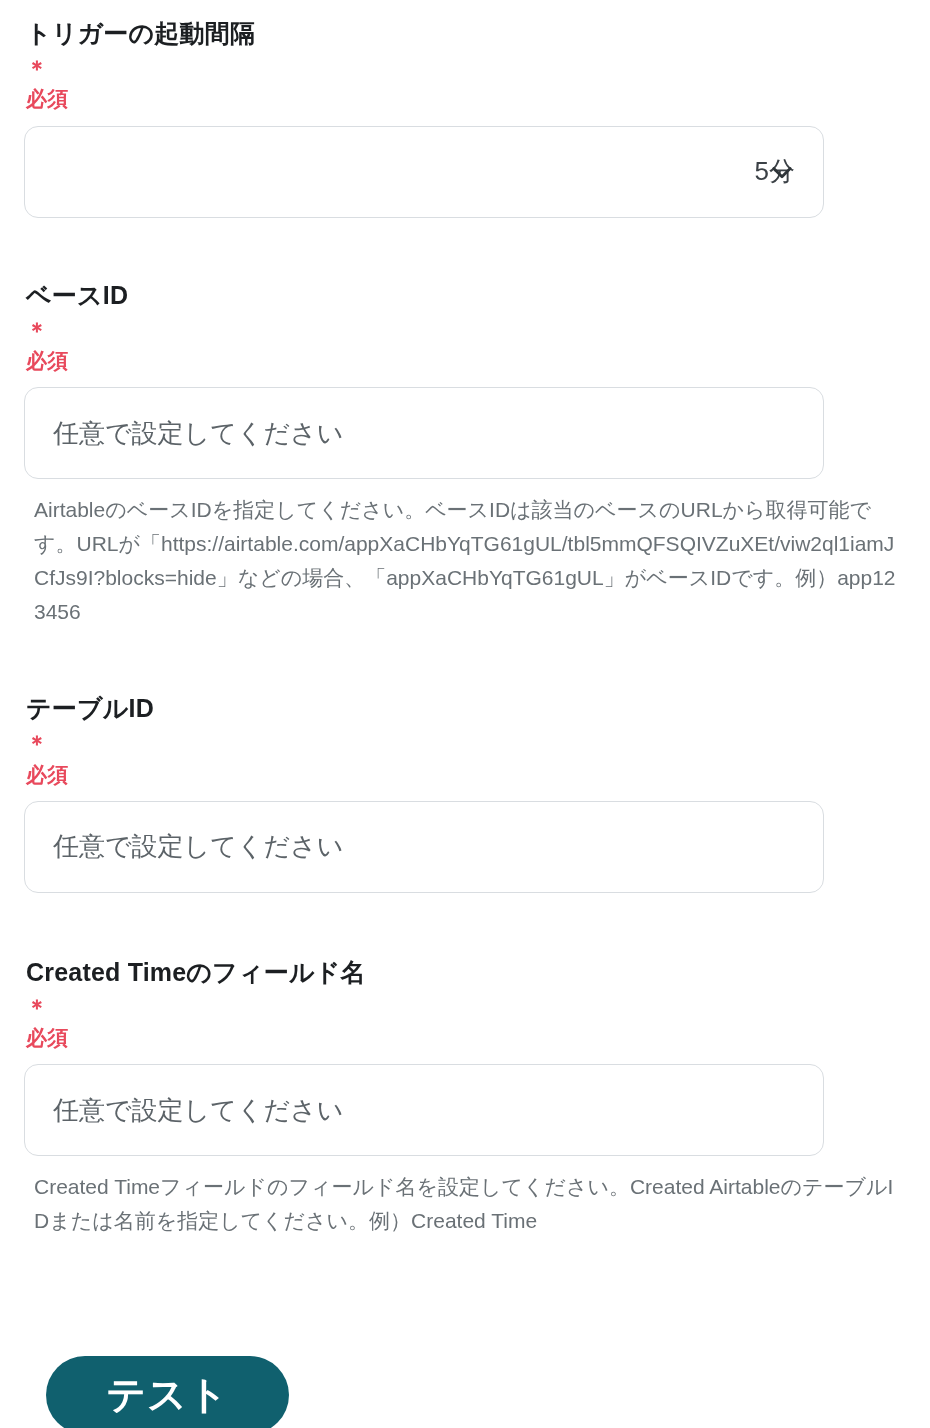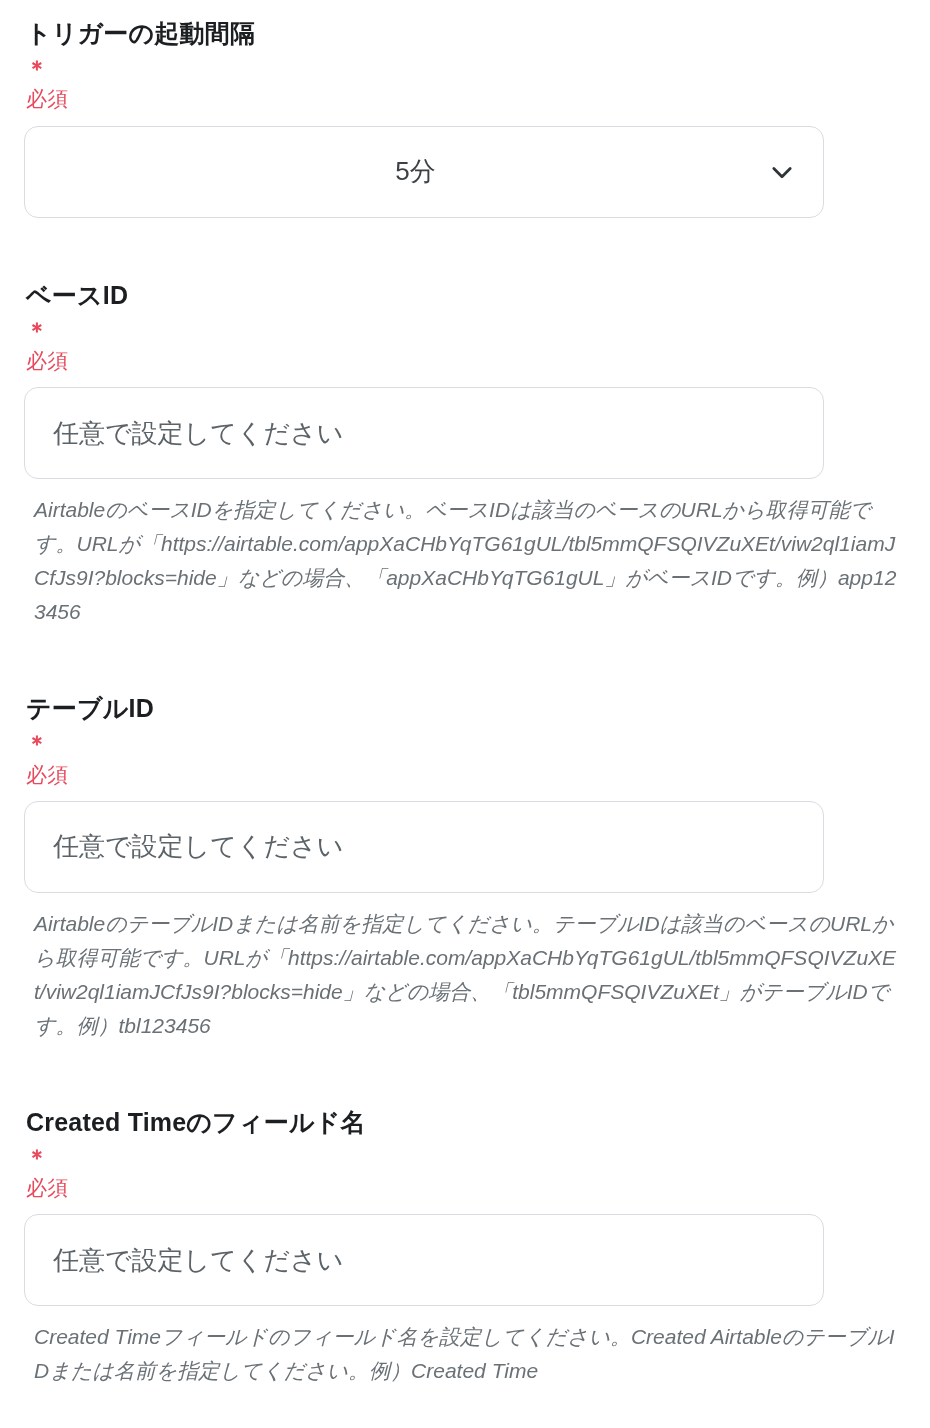--- a/index.html
+++ b/index.html
@@ -37,21 +37,21 @@
   .required-mark {
     color: #e8495c;
     font-size: 22px;
     font-weight: 700;
     position: relative;
     top: 2px;
   }
   .required-text {
     color: #e8495c;
     font-size: 21px;
-    font-weight: 400;
+    font-weight: 700;
   }
 
   .select-wrap {
     position: relative;
     width: 800px;
   }
   .select-box,
   .text-input {
     width: 800px;
     height: 92px;
@@ -62,40 +62,39 @@
     color: #3b4146;
     padding: 0 28px;
     display: flex;
     align-items: center;
     outline: none;
     font-family: "Liberation Sans", "DejaVu Sans", sans-serif;
   }
   .text-input::placeholder { color: #5c6368; }
   .text-input { color: #c2410c; }
 
-  .select-box { cursor: pointer; justify-content: center; padding-left: 11px; }
+  .select-box { cursor: pointer; justify-content: flex-end; padding-left: 11px; }
   .chevron {
     position: absolute;
     right: 28px;
     top: 50%;
     transform: translateY(-50%);
     width: 28px;
     height: 28px;
     pointer-events: none;
   }
   .chevron svg { display: block; }
 
   .helper {
     font-size: 21px;
     line-height: 1.62;
     color: #6a7176;
     margin: 14px 0 0 10px;
     width: 870px;
     word-break: break-all;
-    font-style: italic;
   }
   .gap-m { height: 62px; }
   .gap-l { height: 64px; }
 
   .test-button {
     margin: 118px 0 0 22px;
     width: 243px;
     height: 78px;
     border-radius: 40px;
     background: #10606e;
@@ -148,21 +147,20 @@
 
   <div class="gap-l"></div>
 
   <div class="field-block">
     <div class="field-label">
       <span>テーブルID</span>
       <span class="required-mark">＊</span>
       <span class="required-text">必須</span>
     </div>
     <input class="text-input" type="text" placeholder="任意で設定してください" style="">
-    <div class="helper">AirtableのテーブルIDまたは名前を指定してください。テーブルIDは該当のベースのURLから取得可能です。URLが「https://airtable.com/appXaCHbYqTG61gUL/tbl5mmQFSQIVZuXEt/viw2ql1iamJCfJs9I?blocks=hide」などの場合、「tbl5mmQFSQIVZuXEt」がテーブルIDです。例）tbl123456</div>
   </div>
 
   <div class="gap-l"></div>
 
   <div class="field-block">
     <div class="field-label">
       <span>Created Timeのフィールド名</span>
       <span class="required-mark">＊</span>
       <span class="required-text">必須</span>
     </div>

